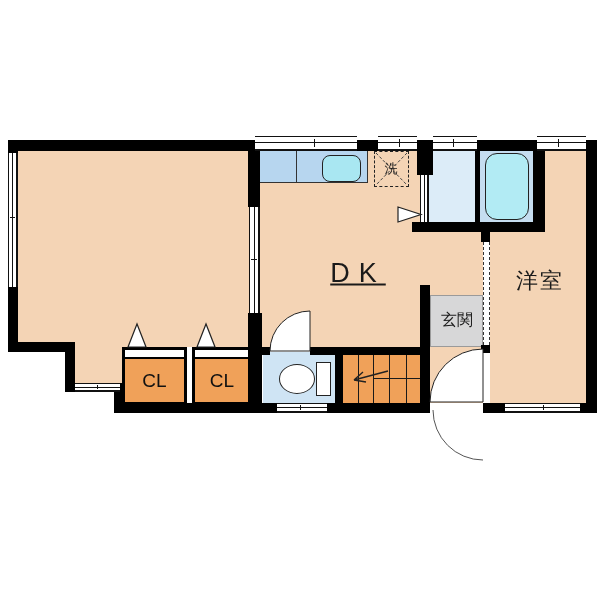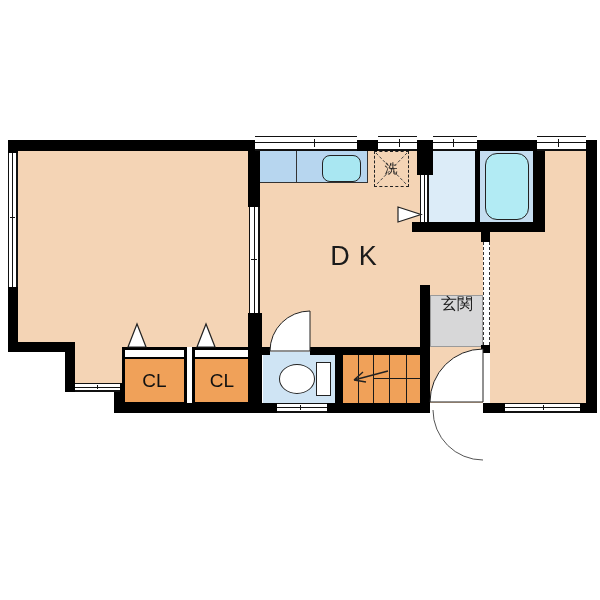--- a/index.html
+++ b/index.html
@@ -159,17 +159,18 @@
     <path d="M 310,351 L 270,351 A 40,40 0 0 1 310,311 Z" fill="#ffffff" stroke="#222" stroke-width="1"></path>
     <path d="M 483,402 L 430,402 A 53,53 0 0 1 483,349 Z" fill="#ffffff" stroke="#222" stroke-width="1"></path>
     <path d="M 433,410 A 50,50 0 0 0 483,460" fill="none" stroke="#555" stroke-width="1"></path>
     <path d="M 128,347 L 137,324 L 146,347 Z" fill="#ffffff" stroke="#222" stroke-width="1.2"></path>
     <path d="M 197,347 L 206,324 L 215,347 Z" fill="#ffffff" stroke="#222" stroke-width="1.2"></path>
     <path d="M 398,207 L 421,214.5 L 398,222 Z" fill="#ffffff" stroke="#222" stroke-width="1.2"></path>
     <path d="M 388,371 L 354,380 M 354,380 L 366,382 M 354,380 L 363,372" fill="none" stroke="#222" stroke-width="1.4"></path>
     <path d="M 376,153 L 407,185 M 407,153 L 376,185" fill="none" stroke="#444" stroke-width="1" stroke-dasharray="3,2"></path>
   </svg>
 
-  <div class="lbl lbl-dk" style="left:358px;top:256px;">DK</div>
-  <div class="lbl lbl-genkan" style="left:457px;top:304px;">玄関</div>
+  <div class="lbl lbl-dk" style="left:358px;top:273px;text-decoration:underline;">DK</div>
+  <div class="lbl lbl-rr" style="left:540px;top:281px;">洋室</div>
+  <div class="lbl lbl-genkan" style="left:457px;top:320px;">玄関</div>
   <div class="lbl lbl-wash" style="left:391px;top:169px;">洗</div>
 
 </div>
 
 </body></html>

